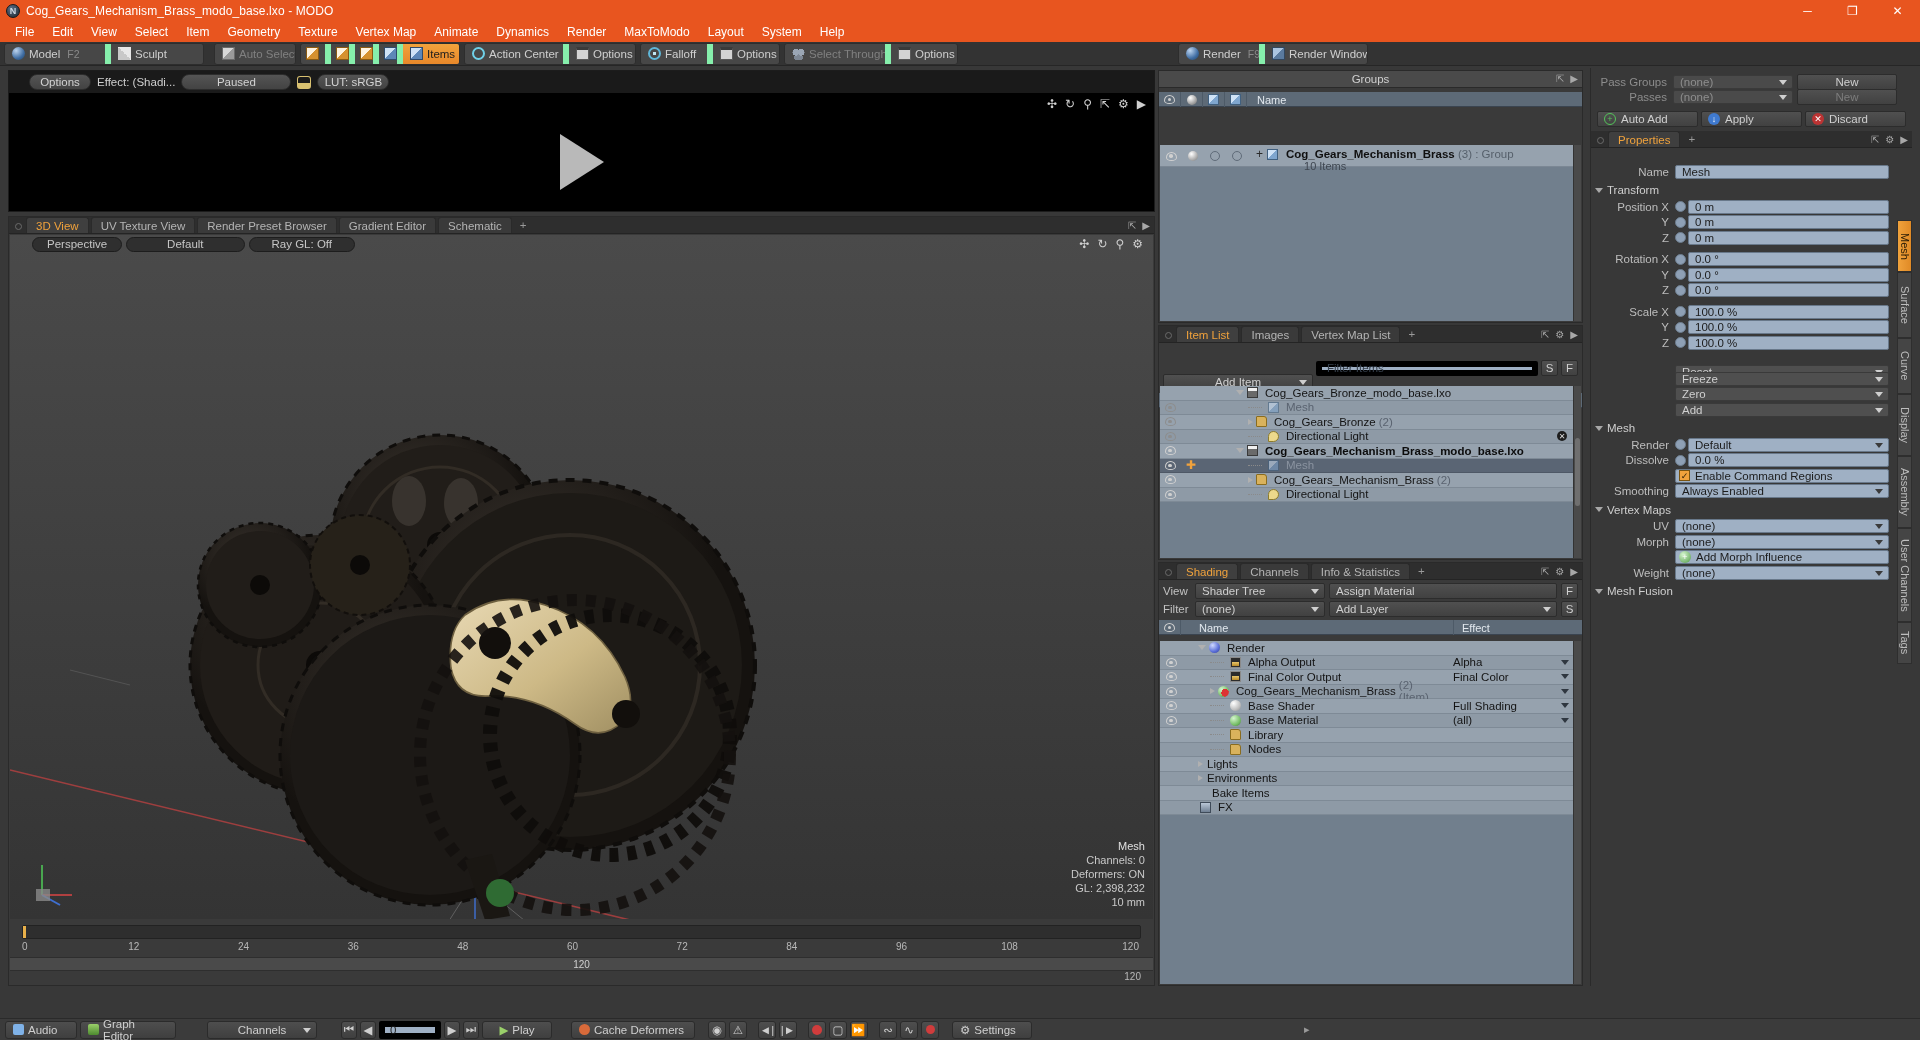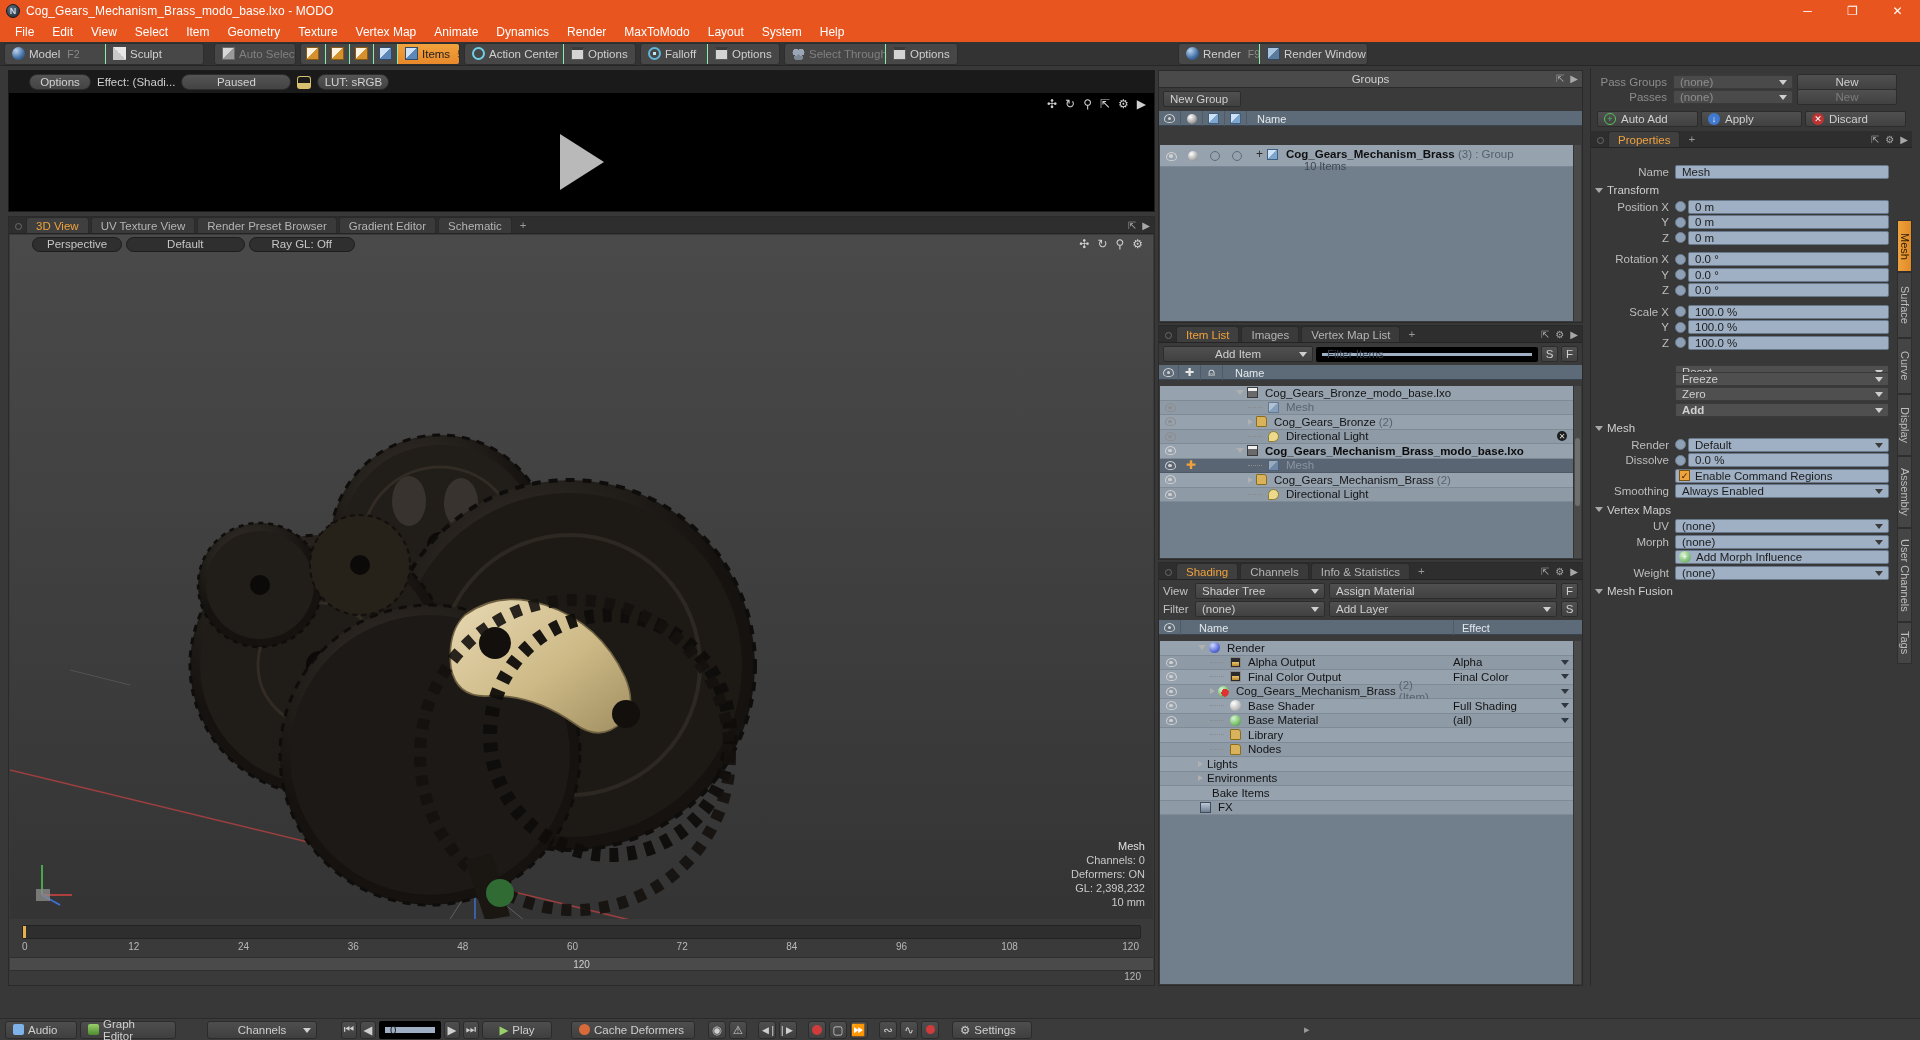--- a/index.html
+++ b/index.html
@@ -40,21 +40,21 @@
   
   .toolbar {
     position: absolute; left: 0; top: 42px; width: 1920px; height: 24px;
     background: #333333; border-bottom: 1px solid #262626;
     display: flex; align-items: center; gap: 0;
   }
   .tgroup { display: flex; align-items: center; height: 22px; margin-left: 4px;
             background: #474747; border: 1px solid #2d2d2d; border-radius: 3px; overflow: hidden; }
   .tbtn { display: flex; align-items: center; gap: 4px; height: 20px; padding: 0 7px;
           color: #cfcfcf; font-size: 11.5px; white-space: nowrap; }
-  .tbtn.sep { border-left: 1px solid #86efac; }
+  .tbtn.sep { border-left: 6px solid #86efac; }
   .tbtn.dim { color: #808080; }
   .tbtn.on { background: linear-gradient(#f2a33c, #e8882a); color: #1d1d1d; }
   .tbtn.on .kb { color: #7a4a10; }
   .kb { color: #8a8a8a; font-size: 10.5px; margin-left: 3px; }
   .ic { width: 13px; height: 13px; flex: none; display:inline-block; }
   .ic.sphere { border-radius: 50%; background: radial-gradient(circle at 32% 28%, #bcd4ef, #3f6da3 60%, #22405f); }
   .ic.cube { background: linear-gradient(135deg,#d8d8d8 0 48%, #9a9a9a 48% 100%); border:1px solid #6a6a6a; }
   .ic.cube.or { background: linear-gradient(135deg,#fff3df 0 48%, #d6912f 48% 100%); border-color:#8a5a12; }
   .ic.cube.bl { background: linear-gradient(135deg,#cfe2f6 0 48%, #5d87b8 48% 100%); border-color:#2f4a6b; }
   .ic.sq { background: #d4d4d4; border: 1px solid #5a5a5a; border-top: 3px solid #3a3a3a; }
@@ -428,23 +428,20 @@
   </div>
 
   <div class="panel" style="left:1158px; top:70px; width:425px; height:253px;">
     <div class="phdr">
       <span>Groups</span>
       <div class="ptools" style="bottom:3px">
         <span>⇱</span>
         <span>▶</span>
       </div>
     </div>
-    <div style="padding:3px 4px 0 4px;">
-      <div class="btnf" style="width:78px">New Group</div>
-    </div>
     <div class="lcols" style="margin-top:4px">
       <div class="lcol" style="width:22px">
           <span class="eye"></span>
         </div>
       <div class="lcol" style="width:22px">
         <span style="width:10px;height:10px;border-radius:50%;background:radial-gradient(circle at 35% 30%,#fff,#666);display:inline-block"></span>
       </div>
       <div class="lcol" style="width:22px">
           <span class="mini mesh" style="margin:0"></span>
         </div>
@@ -490,21 +487,21 @@
       <div class="ptab">Vertex Map List</div>
       <div class="ptab plus">+</div>
       <div class="ptools">
         <span>⇱</span>
         <span>⚙</span>
         <span>▶</span>
       </div>
     </div>
 
     <div style="display:flex;align-items:center;gap:3px;padding:3px 4px;">
-      <div class="btnf cdrop" style="width:150px;justify-content:center;position:relative;">Add Item</div>
+      <div class="btnf cdrop" style="width:150px;justify-content:center;position:relative;margin-top:28px;">Add Item</div>
       <div class="fld" style="flex:1;color:#37414d;" placeholder="Filter Items">Filter Items</div>
       <div class="btnf" style="width:17px;justify-content:center;padding:0;">S</div>
       <div class="btnf" style="width:17px;justify-content:center;padding:0;">F</div>
     </div>
 
     <div class="lcols">
       <div class="lcol" style="width:20px">
           <span class="eye"></span>
         </div>
       <div class="lcol" style="width:22px">
@@ -927,21 +924,21 @@
       <div class="prow">
         <div class="plab"></div>
         <div class="pgrey cdrop" style="flex:1;margin-right:6px;background:#4f4f4f;color:#d0d0d0;position:relative;">Freeze</div>
       </div>
       <div class="prow">
         <div class="plab"></div>
         <div class="pgrey cdrop" style="flex:1;margin-right:6px;background:#4f4f4f;color:#d0d0d0;position:relative;">Zero</div>
       </div>
       <div class="prow">
         <div class="plab"></div>
-        <div class="pgrey cdrop" style="flex:1;margin-right:6px;background:#4f4f4f;color:#d0d0d0;position:relative;font-weight:bold;">Add</div>
+        <div class="pgrey cdrop" style="flex:1;margin-right:6px;background:#4f4f4f;color:#d0d0d0;position:relative;">Add</div>
       </div>
 
       <div class="psec">
         <span class="tri"></span>
         <span>Mesh</span>
       </div>
 
       <div class="prow">
         <div class="plab">Render</div>
         <span class="pknob"></span>

